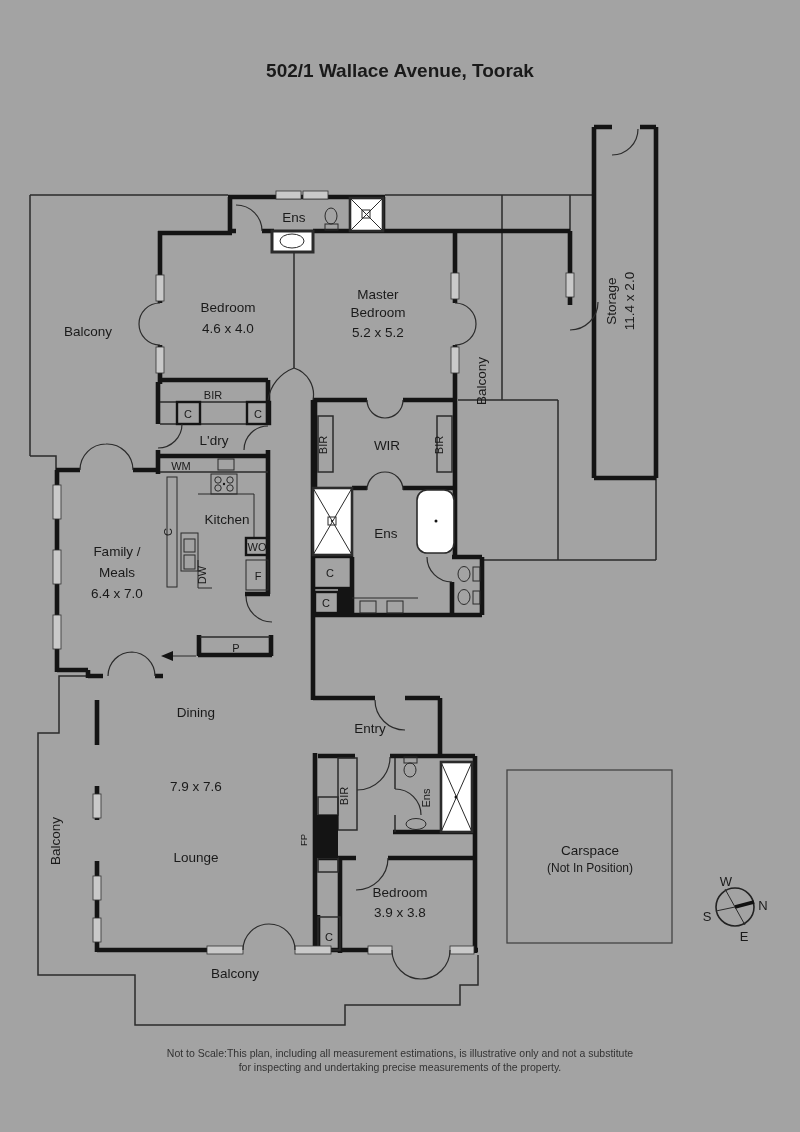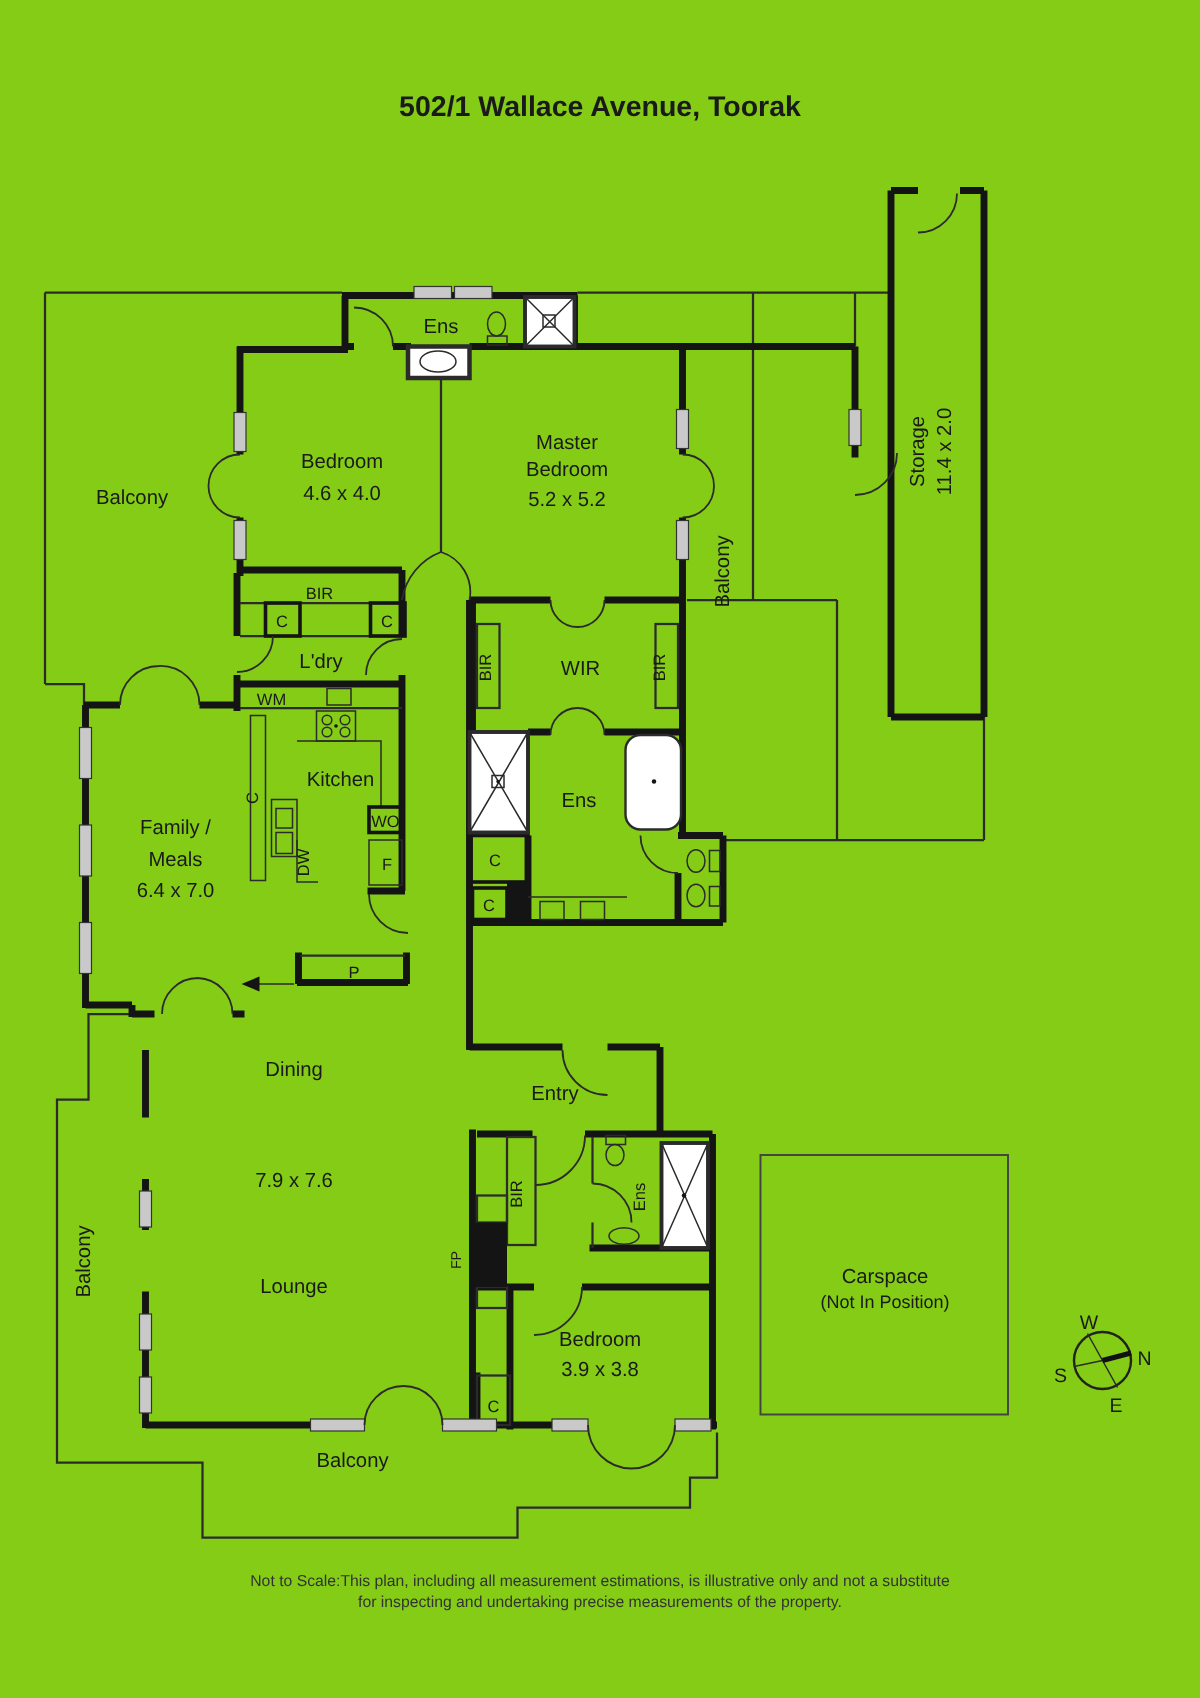--- a/index.html
+++ b/index.html
@@ -1,16 +1,16 @@
 <!DOCTYPE html>
 <html><head>
 <meta charset="utf-8">
 <style>
   html,body{margin:0;padding:0;background:#ffffff;}
-  .page{position:relative;width:800px;height:1132px;background:#84cc16;overflow:hidden;
+  .page{position:relative;width:800px;height:1132px;background:#a3a3a3;overflow:hidden;
         font-family:"Liberation Sans","DejaVu Sans",sans-serif;}
   svg{display:block;}
   text{fill:#1a1a1a;font-family:"Liberation Sans","DejaVu Sans",sans-serif;}
   .t-title{font-size:19px;font-weight:bold;}
   .t-room{font-size:13.5px;}
   .t-dim{font-size:13.5px;}
   .t-sm{font-size:11px;}
   .t-xs{font-size:9.5px;}
   .t-note{font-size:12px;}
   .t-compass{font-size:13px;}

